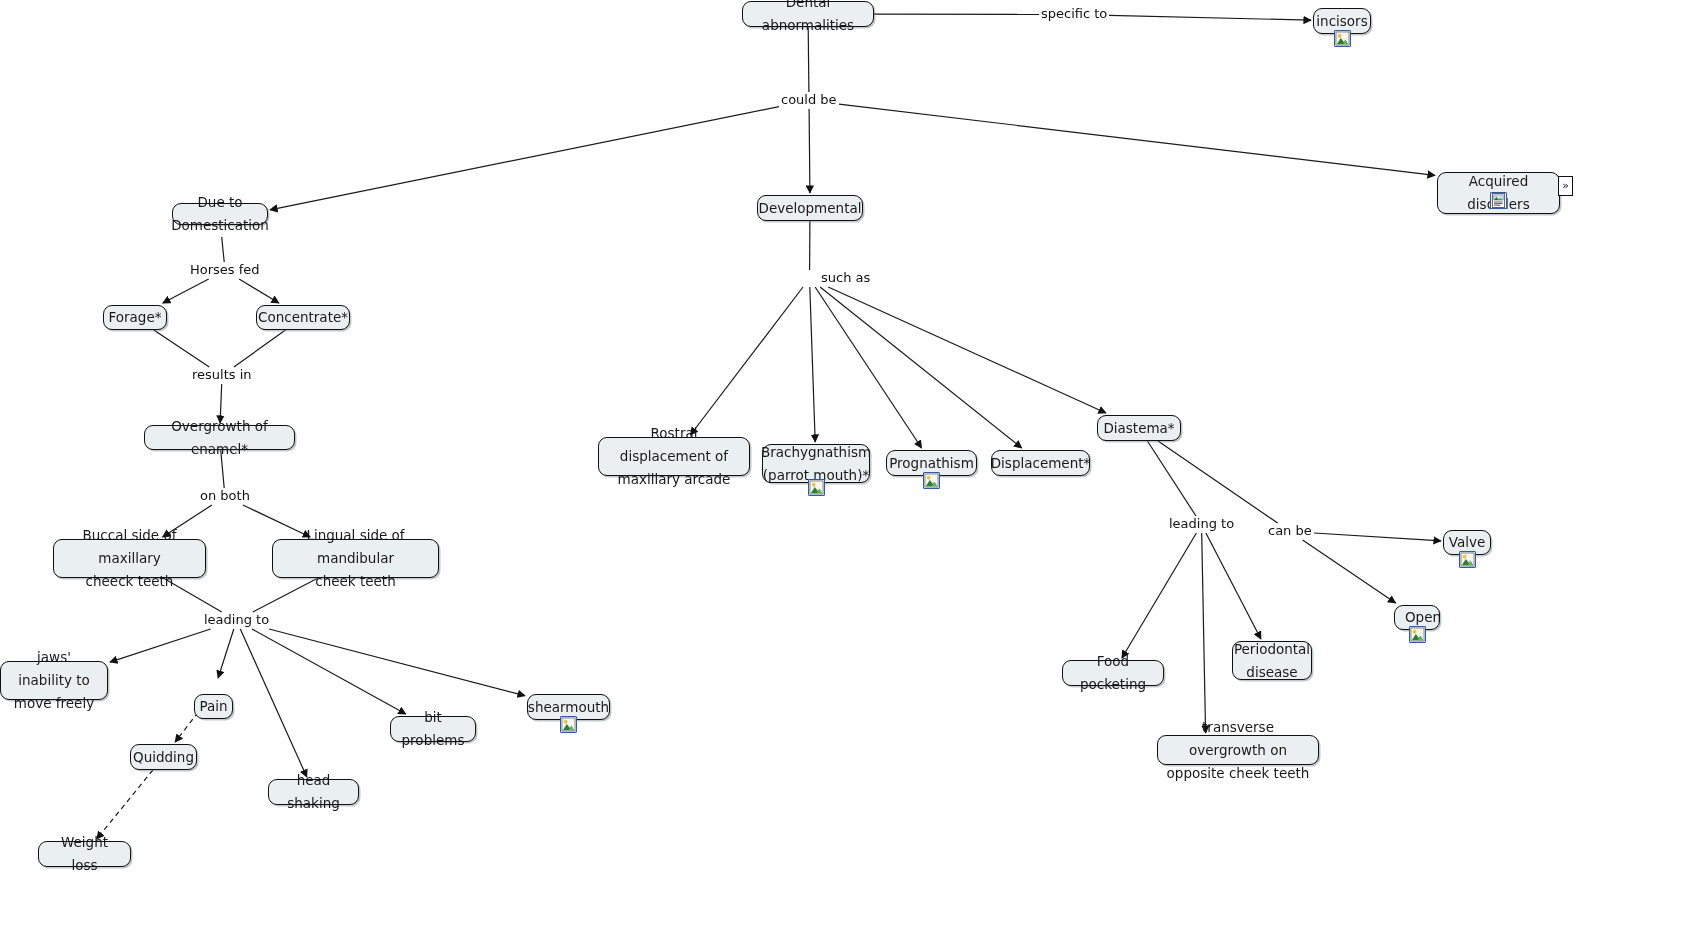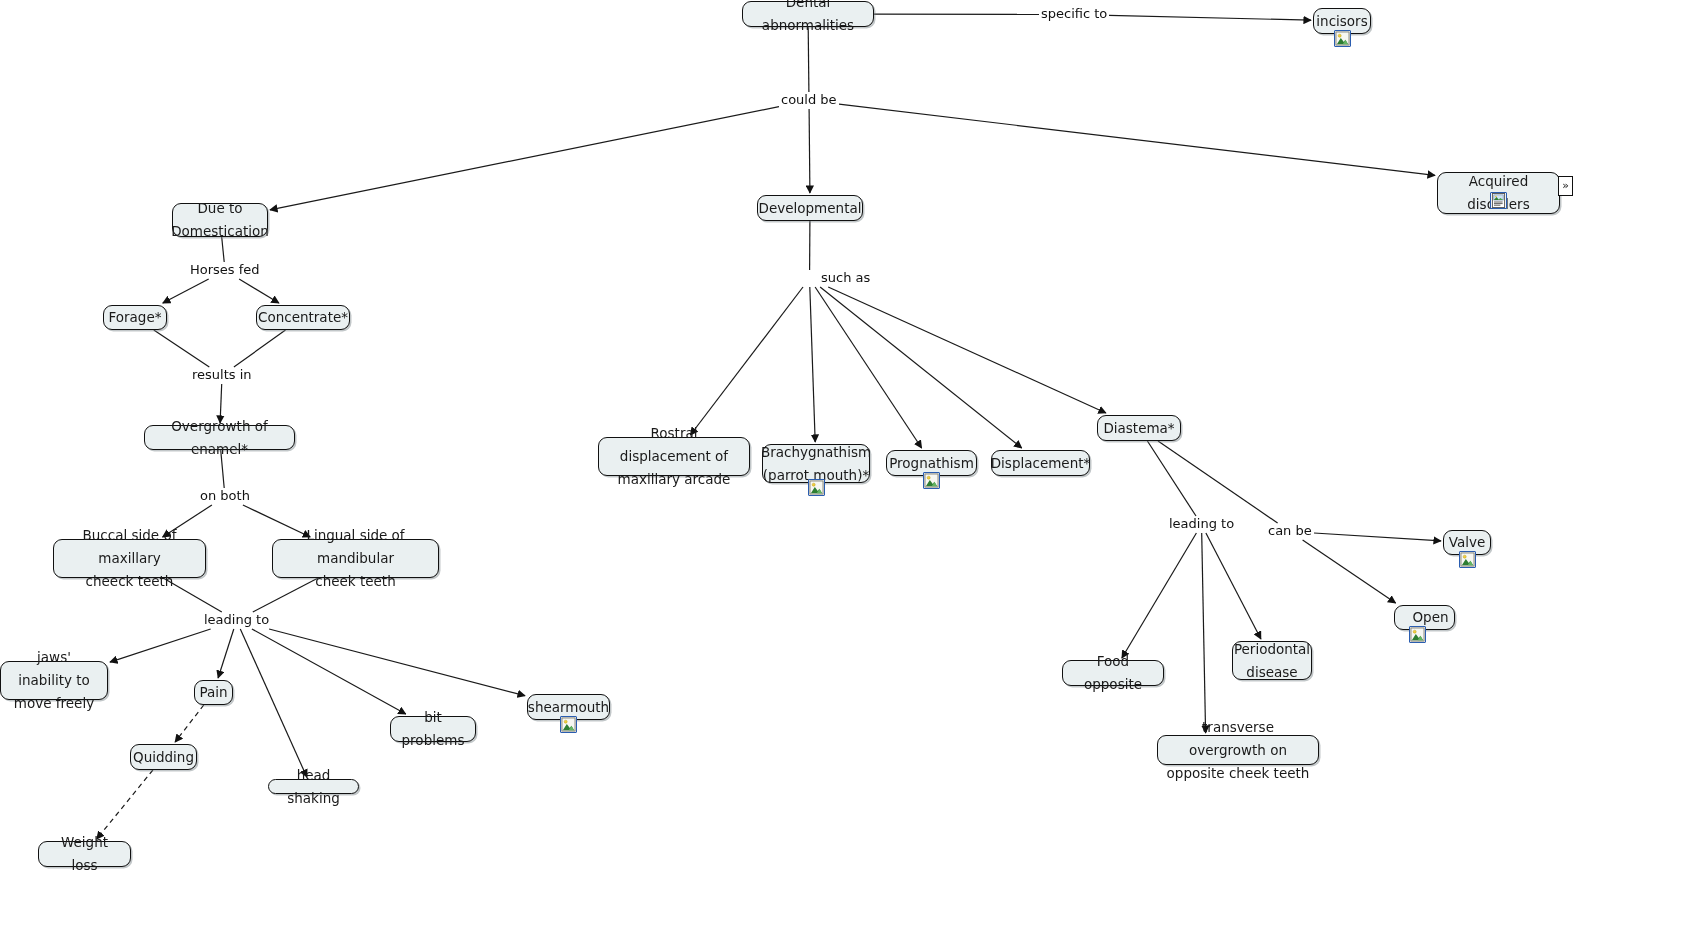--- a/index.html
+++ b/index.html
@@ -124,21 +124,21 @@
           <path d="M3 7.5 L6 4.3 L8.5 7.5 Z" fill="#2f7d32"></path>
           <path d="M7.5 7.5 L10 5.2 L13 7.5 Z" fill="#4ca64c"></path>
           <g stroke="#444" stroke-width="0.9">
             <line x1="3.2" y1="9.6" x2="12.4" y2="9.6"></line>
             <line x1="3.2" y1="11.3" x2="12.4" y2="11.3"></line>
             <line x1="3.2" y1="13" x2="10" y2="13"></line>
           </g>
         </svg>
       </span>
       <span class="chev" style="left: 1558px; top: 176px;">»</span>
-      <div class="node" style="left: 172px; top: 203px; width: 96px; height: 34px;"><span>Due to
+      <div class="node" style="left: 172px; top: 203px; width: 96px; height: 22px;"><span>Due to
 Domestication</span></div>
       <div class="node" style="left: 757px; top: 195px; width: 106px; height: 26px;"><span>Developmental</span></div>
       <div class="node" style="left: 103px; top: 305px; width: 64px; height: 25px;"><span>Forage*</span></div>
       <div class="node" style="left: 256px; top: 305px; width: 94px; height: 25px;"><span>Concentrate*</span></div>
       <div class="node" style="left: 144px; top: 425px; width: 151px; height: 25px;"><span>Overgrowth of enamel*</span></div>
       <div class="node" style="left: 598px; top: 437px; width: 152px; height: 39px;"><span>Rostral displacement of
 maxillary arcade</span></div>
       <div class="node" style="left: 762px; top: 444px; width: 108px; height: 39px;"><span>Brachygnathism
 (parrot mouth)*</span></div>
       <span class="badge" style="left: 807.5px; top: 479px;">
@@ -166,49 +166,49 @@
 cheek teeth</span></div>
       <div class="node" style="left: 1443px; top: 530px; width: 48px; height: 25px;"><span>Valve</span></div>
       <span class="badge" style="left: 1458.5px; top: 551px;">
         <svg viewBox="0 0 16 16">
           <rect x="1" y="1" width="14" height="14" fill="#f7f7f2" stroke="#7b7b6e" stroke-width="1"></rect>
           <circle cx="5" cy="5" r="1.6" fill="#f3cf3e" stroke="#b89a15" stroke-width=".5"></circle>
           <path d="M2 14 L6.2 7.4 L9.4 11.6 L11 9.4 L14 14 Z" fill="#2e7d32"></path>
           <path d="M8.2 14 L11.2 9.4 L14 14 Z" fill="#63b463"></path>
         </svg>
       </span>
-      <div class="node" style="left: 1394px; top: 605px; width: 61px; height: 25px; padding-left: 20px;"><span>Open</span></div>
+      <div class="node" style="left: 1394px; top: 605px; width: 46px; height: 25px; padding-left: 20px;"><span>Open</span></div>
       <span class="badge" style="left: 1408.5px; top: 626px;">
         <svg viewBox="0 0 16 16">
           <rect x="1" y="1" width="14" height="14" fill="#f7f7f2" stroke="#7b7b6e" stroke-width="1"></rect>
           <circle cx="5" cy="5" r="1.6" fill="#f3cf3e" stroke="#b89a15" stroke-width=".5"></circle>
           <path d="M2 14 L6.2 7.4 L9.4 11.6 L11 9.4 L14 14 Z" fill="#2e7d32"></path>
           <path d="M8.2 14 L11.2 9.4 L14 14 Z" fill="#63b463"></path>
         </svg>
       </span>
       <div class="node" style="left: 0px; top: 661px; width: 108px; height: 39px; border-radius: 9px;"><span>jaws' inability to
 move freely</span></div>
-      <div class="node" style="left: 194px; top: 680px; width: 39px; height: 25px;"><span>Pain</span></div>
+      <div class="node" style="left: 194px; top: 694px; width: 39px; height: 25px;"><span>Pain</span></div>
       <div class="node" style="left: 527px; top: 694px; width: 83px; height: 26px;"><span>shearmouth</span></div>
       <span class="badge" style="left: 560px; top: 716px;">
         <svg viewBox="0 0 16 16">
           <rect x="1" y="1" width="14" height="14" fill="#f7f7f2" stroke="#7b7b6e" stroke-width="1"></rect>
           <circle cx="5" cy="5" r="1.6" fill="#f3cf3e" stroke="#b89a15" stroke-width=".5"></circle>
           <path d="M2 14 L6.2 7.4 L9.4 11.6 L11 9.4 L14 14 Z" fill="#2e7d32"></path>
           <path d="M8.2 14 L11.2 9.4 L14 14 Z" fill="#63b463"></path>
         </svg>
       </span>
       <div class="node" style="left: 1232px; top: 641px; width: 80px; height: 39px;"><span>Periodontal
 disease</span></div>
-      <div class="node" style="left: 1062px; top: 660px; width: 102px; height: 26px;"><span>Food opposite</span></div>
+      <div class="node" style="left: 1062px; top: 660px; width: 102px; height: 26px;"><span>Food pocketing</span></div>
       <div class="node" style="left: 390px; top: 716px; width: 86px; height: 26px;"><span>bit problems</span></div>
       <div class="node" style="left: 130px; top: 744px; width: 67px; height: 26px; text-align: right;"><span>Quidding</span></div>
       <div class="node" style="left: 1157px; top: 735px; width: 162px; height: 30px;"><span>transverse overgrowth on
 opposite cheek teeth</span></div>
-      <div class="node" style="left: 268px; top: 779px; width: 91px; height: 15px;"><span>head shaking</span></div>
+      <div class="node" style="left: 268px; top: 779px; width: 91px; height: 26px;"><span>head shaking</span></div>
       <div class="node" style="left: 38px; top: 841px; width: 93px; height: 26px;"><span>Weight loss</span></div>
     </div>
   <div id="label-layer">
       <span class="lbl" style="left: 1040px; top: 7px;">specific to</span>
       <span class="lbl" style="left: 780px; top: 93px;">could be</span>
       <span class="lbl" style="left: 189px; top: 263px;">Horses fed</span>
       <span class="lbl" style="left: 784px; top: 271px; margin-left: 36px;">such as</span>
       <span class="lbl" style="left: 191px; top: 368px;">results in</span>
       <span class="lbl" style="left: 199px; top: 489px;">on both</span>
       <span class="lbl" style="left: 1267px; top: 524px;">can be</span>

